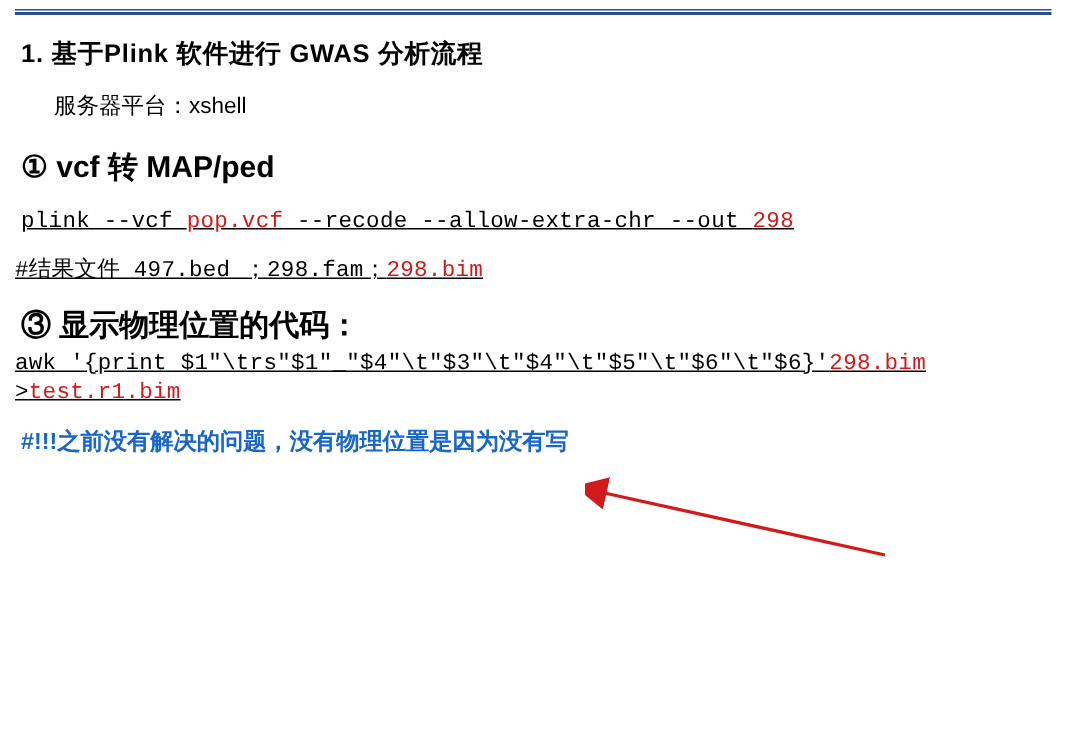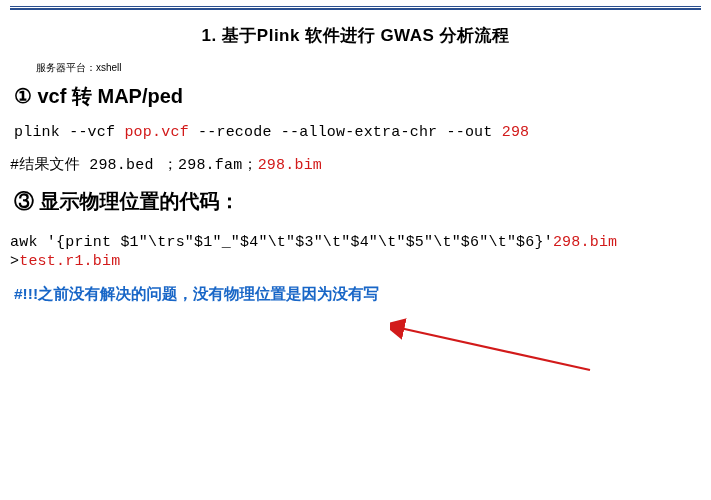--- a/index.html
+++ b/index.html
@@ -13,24 +13,24 @@
     position: relative;
     overflow: hidden;
   }
   .top-rule {
     height: 4px;
     border-top: 1px solid #2a4f8f;
     border-bottom: 2px solid #2a4f8f;
     margin: 6px 10px 14px 10px;
   }
   .content { padding: 0 14px; }
-  .h1 { font-weight: 700; font-size: 17px; margin-bottom: 14px; letter-spacing: 0.5px; text-align: center; }
-  .sub { font-size: 10px; margin-left: 22px; margin-bottom: 8px; }
+  .h1 { font-weight: 700; font-size: 17px; margin-bottom: 14px; letter-spacing: 0.5px; }
+  .sub { font-size: 15px; margin-left: 22px; margin-bottom: 18px; }
   .step-h { font-weight: 700; font-size: 20px; margin-bottom: 14px; }
-  .mono { font-family: "Consolas", "Courier New", monospace; font-size: 15px; letter-spacing: 0.2px; }
+  .mono { font-family: "Consolas", "Courier New", monospace; font-size: 15px; letter-spacing: 0.2px; text-decoration: underline; }
   .line { margin-bottom: 14px; }
   .red { color: #d21a1a; }
   .blue { color: #1866c7; font-weight: 700; font-size: 15.5px; }
   svg.arrow { position: absolute; left: 390px; top: 310px; pointer-events: none; }
 </style>
 </head>
 <body>
 
 <div class="top-rule"></div>
 
@@ -38,24 +38,24 @@
 
   <div class="h1">1. 基于Plink 软件进行 GWAS 分析流程</div>
   <div class="sub">服务器平台：xshell</div>
 
   <div class="step-h">① vcf 转 MAP/ped</div>
   <div class="mono line">
     <span>plink --vcf </span><span class="red">pop.vcf</span><span> --recode --allow-extra-chr --out </span><span class="red">298</span>
   </div>
 
   <div class="mono line" style="margin-left:-4px">
-    <span>#结果文件 298.bed ；298.fam；</span><span class="red">298.bim</span>
+    <span>#结果文件 497.bed ；298.fam；</span><span class="red">298.bim</span>
   </div>
 
-  <div class="step-h" style="margin-top:6px;margin-bottom:19px">③ 显示物理位置的代码：</div>
+  <div class="step-h" style="margin-top:6px;margin-bottom:4px">③ 显示物理位置的代码：</div>
   <div class="mono" style="margin-left:-4px;margin-bottom:2px">
     <span>awk '{print $1"\trs"$1"_"$4"\t"$3"\t"$4"\t"$5"\t"$6"\t"$6}'</span><span class="red">298.bim</span>
   </div>
   <div class="mono line" style="margin-left:-4px">
     <span>&gt;</span><span class="red">test.r1.bim</span>
   </div>
 
   <div class="blue">#!!!之前没有解决的问题，没有物理位置是因为没有写</div>
 </div>
 

